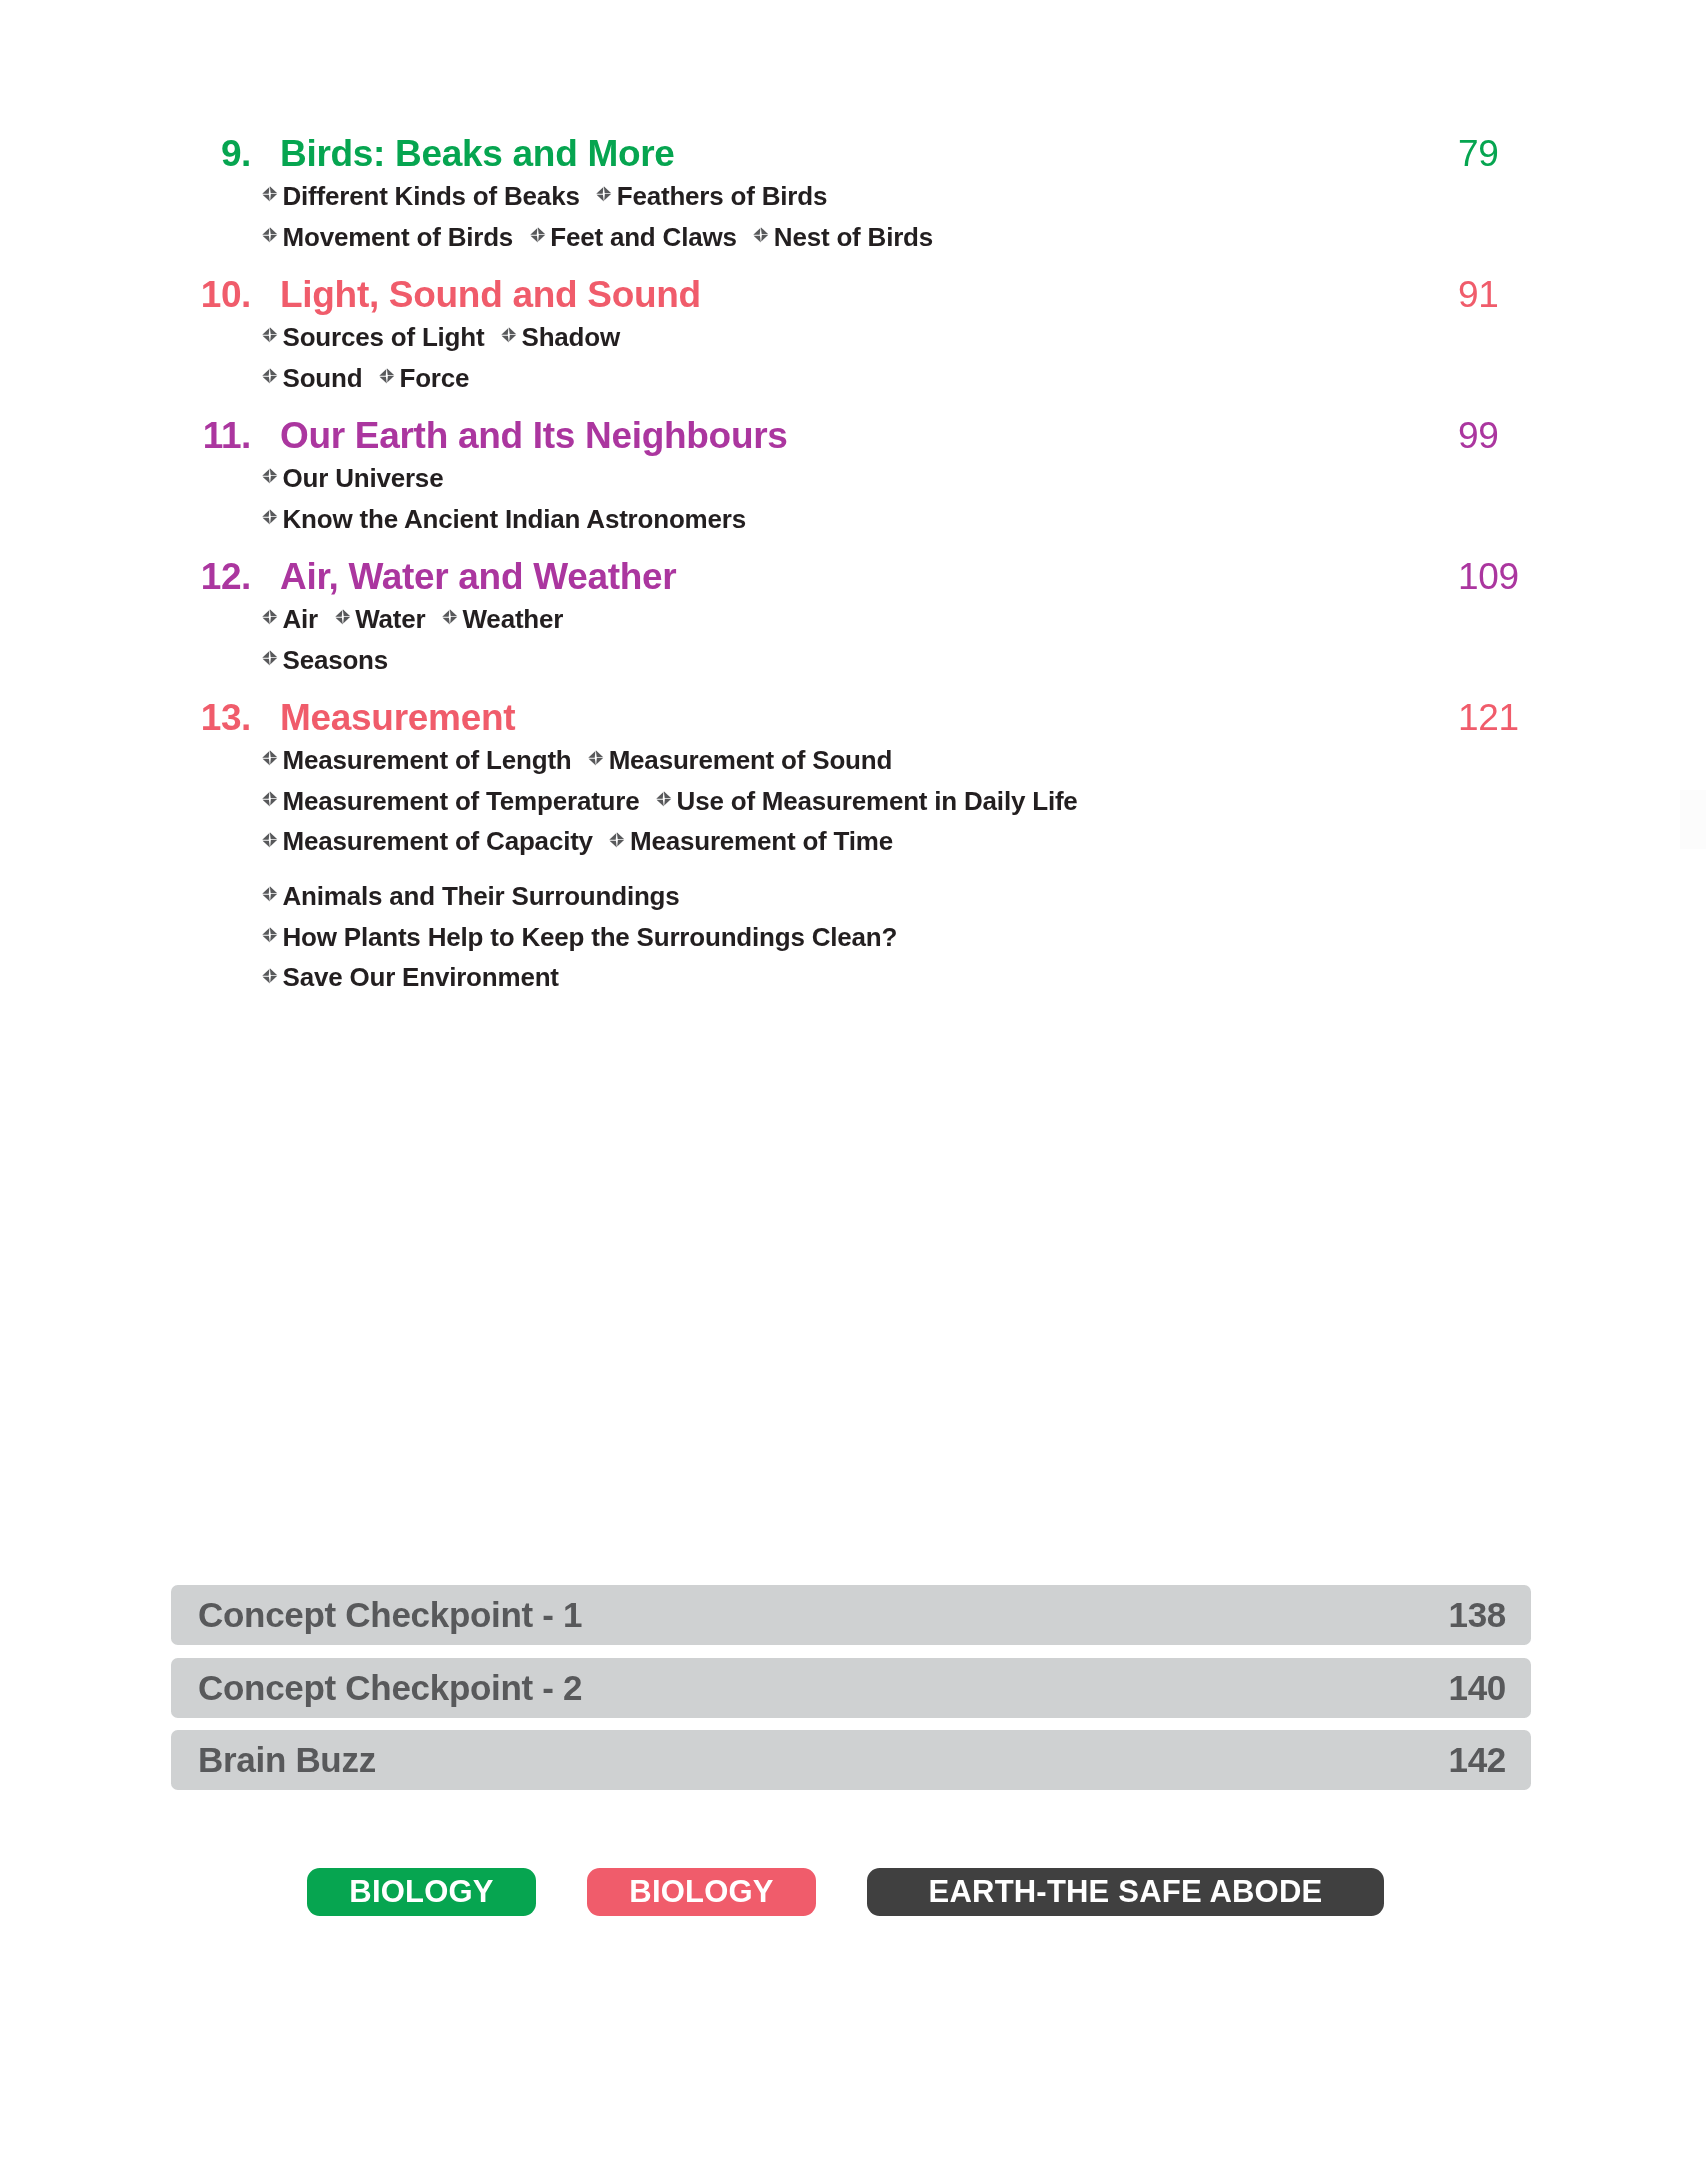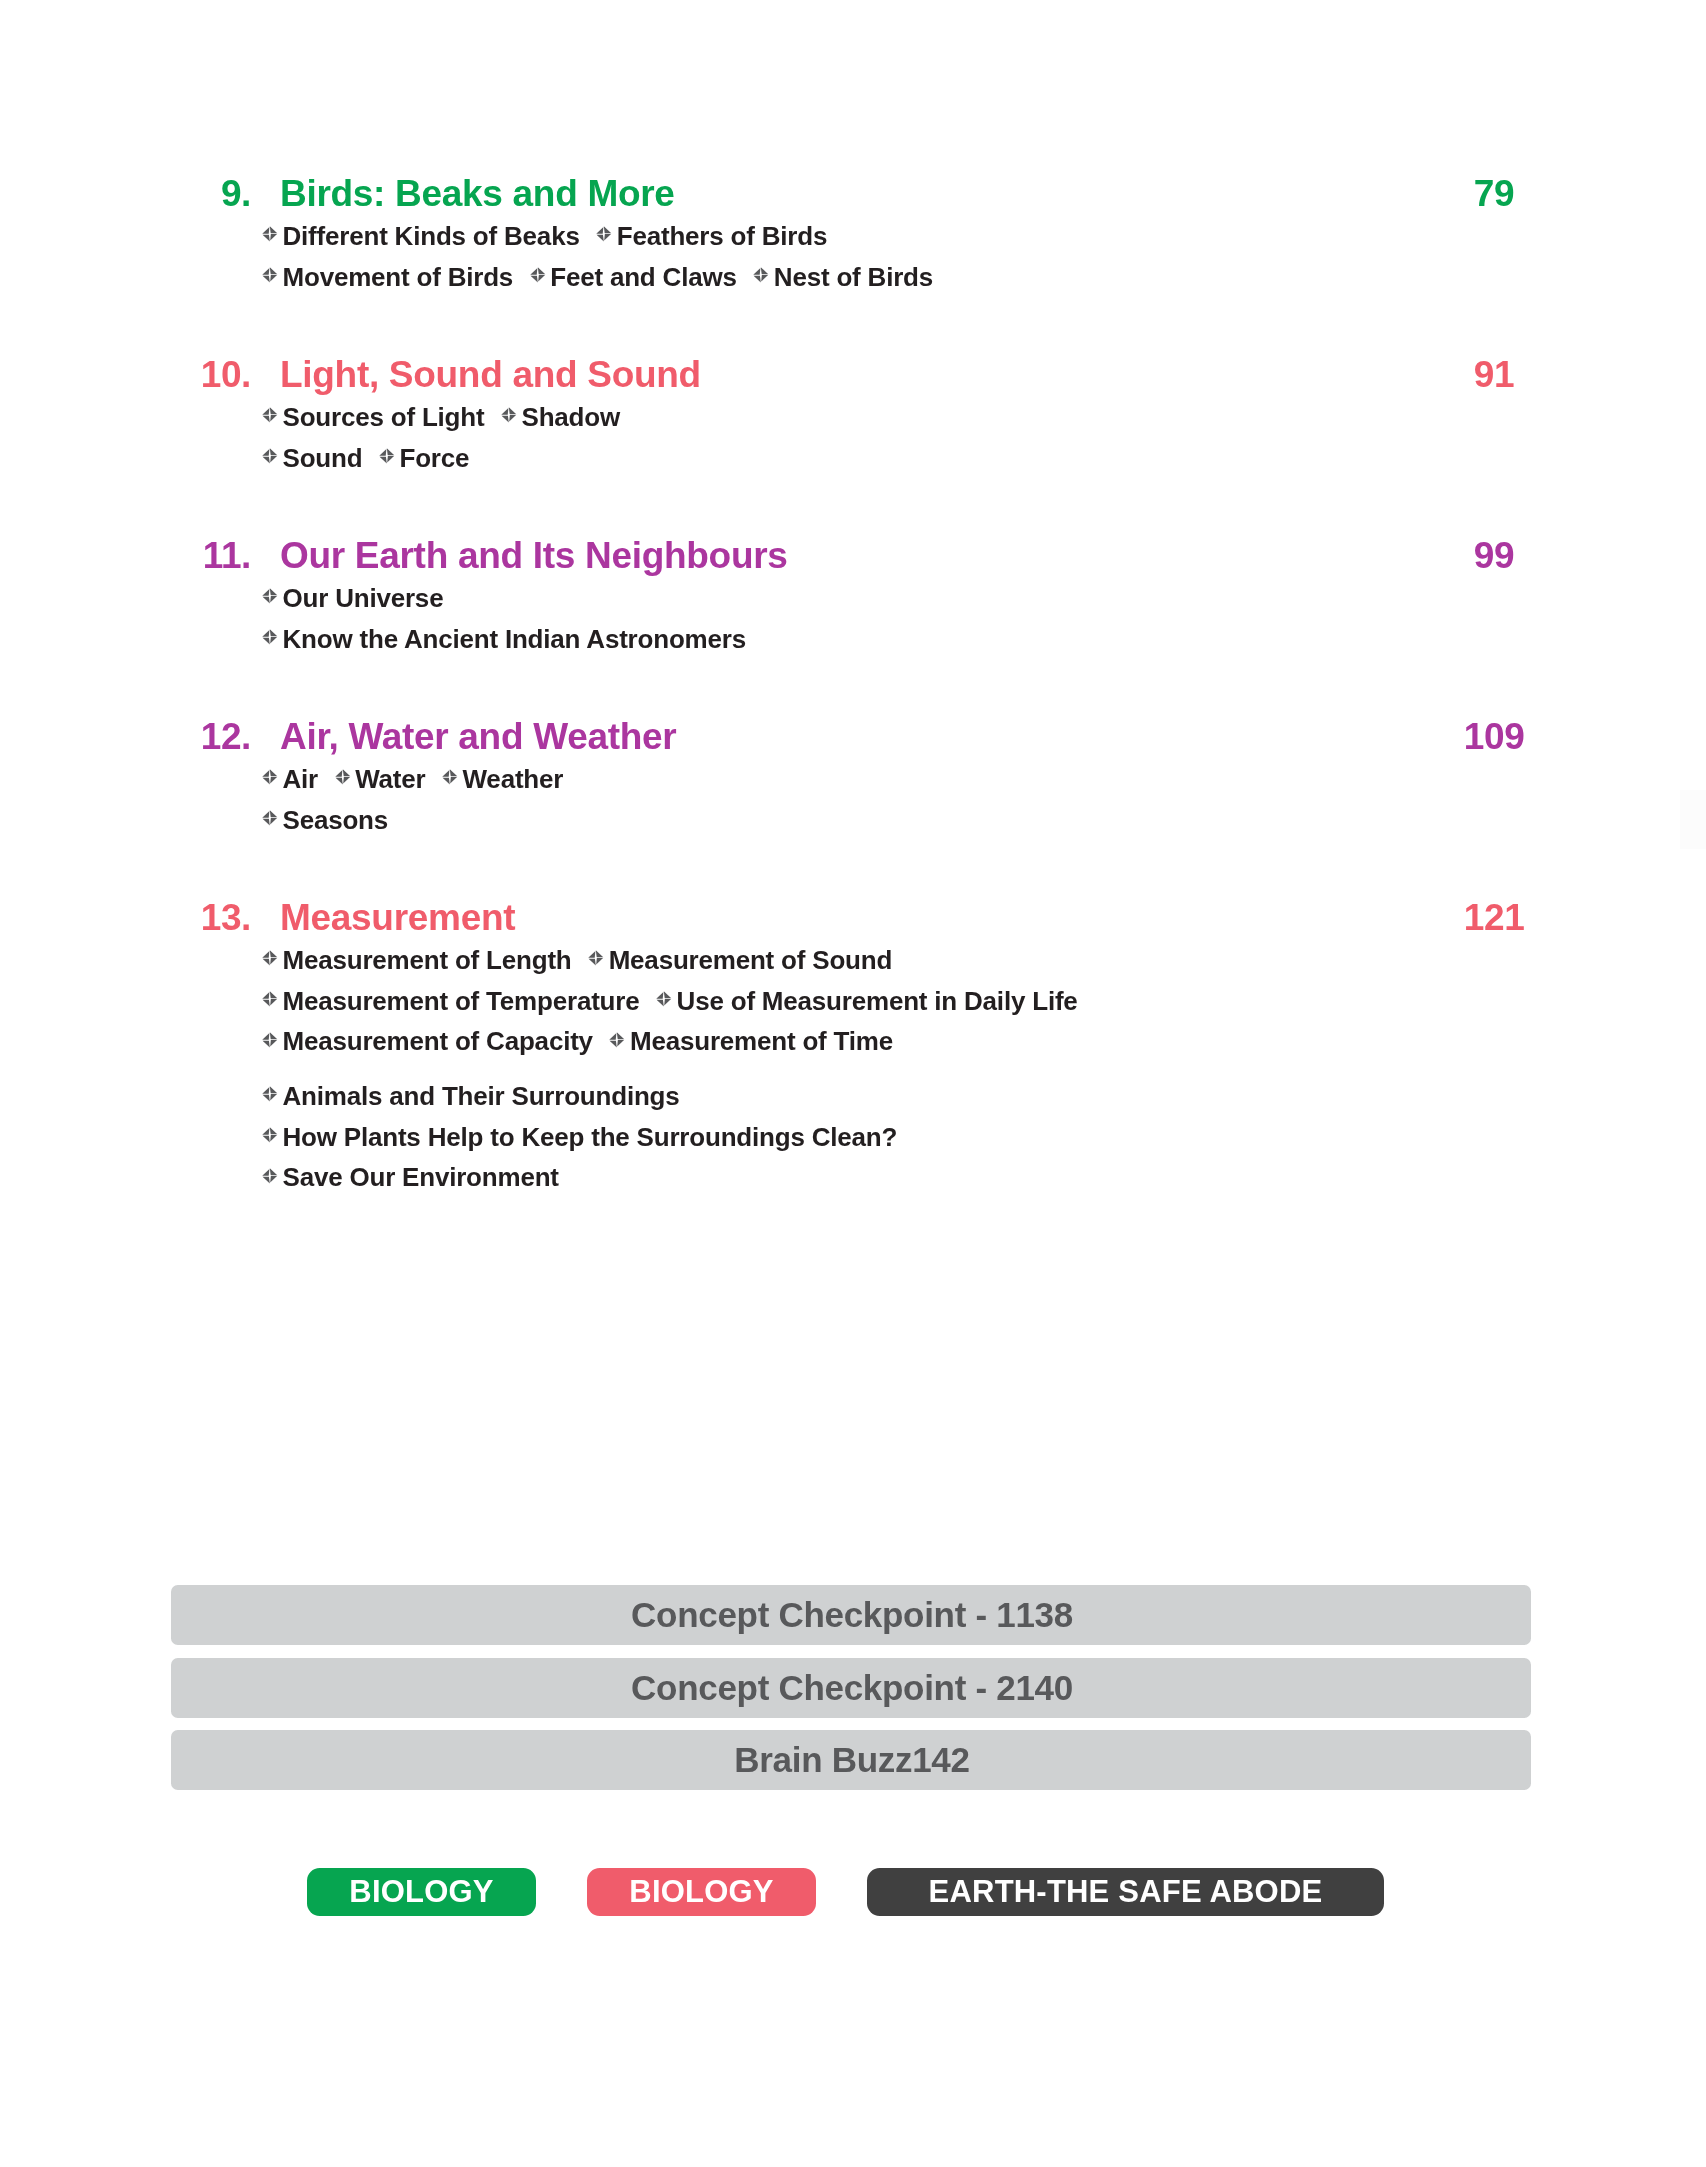--- a/index.html
+++ b/index.html
@@ -54,27 +54,26 @@
   .ch-title {
     flex: 1 1 auto;
     padding-left: 29px;
     font-size: 37px;
     font-weight: bold;
     letter-spacing: -0.3px;
   }
 
   .ch-page {
     flex: 0 0 auto;
-    text-align: center;
+    text-align: left;
     font-size: 37px;
-    font-weight: bold;
+    font-weight: normal;
     min-width: 78px;
     padding-right: 5.9px;
     letter-spacing: -0.3px;
-    margin-top: 40px;
   }
 
   
   .theme-green  { color: #06A550; }
   .theme-pink   { color: #F05C6B; }
   .theme-purple { color: #AB369F; }
 
   
   .sub-lines {
     margin-top: 8.8px;
@@ -121,21 +120,21 @@
     top: 1585px;
     width: 1360px;
   }
 
   .bar {
     background: #CFD1D2;
     border-radius: 6.8px;
     height: 60px;
     display: flex;
     align-items: center;
-    justify-content: center;
+    justify-content: space-between;
     padding: 0 25px 0 27px;
     margin-bottom: 12.7px;
   }
 
   .bar-label {
     font-size: 35px;
     font-weight: bold;
     color: #58595B;
     letter-spacing: -0.3px;
   }

